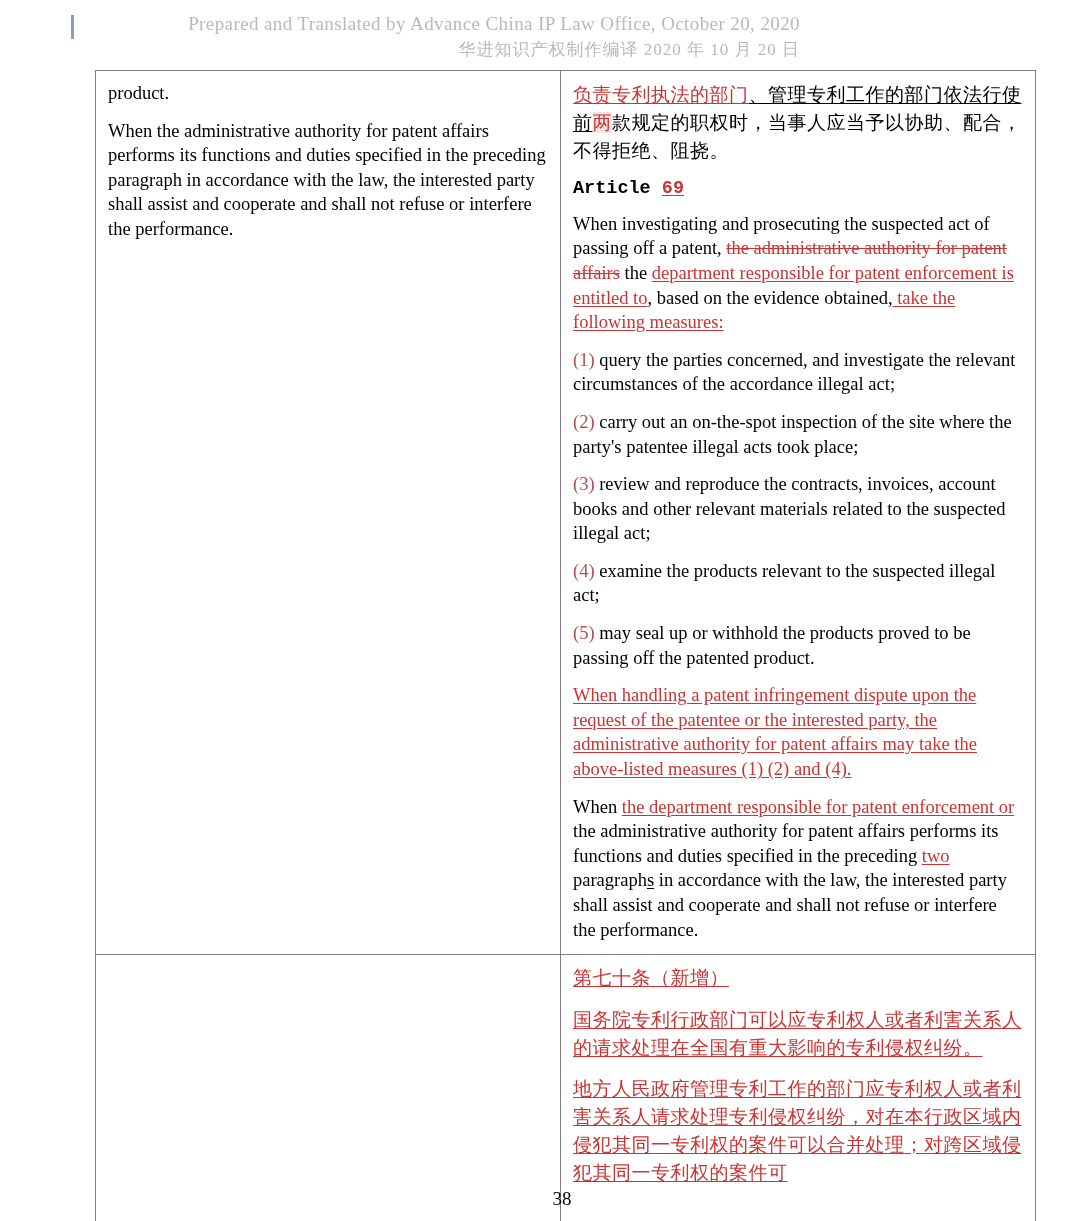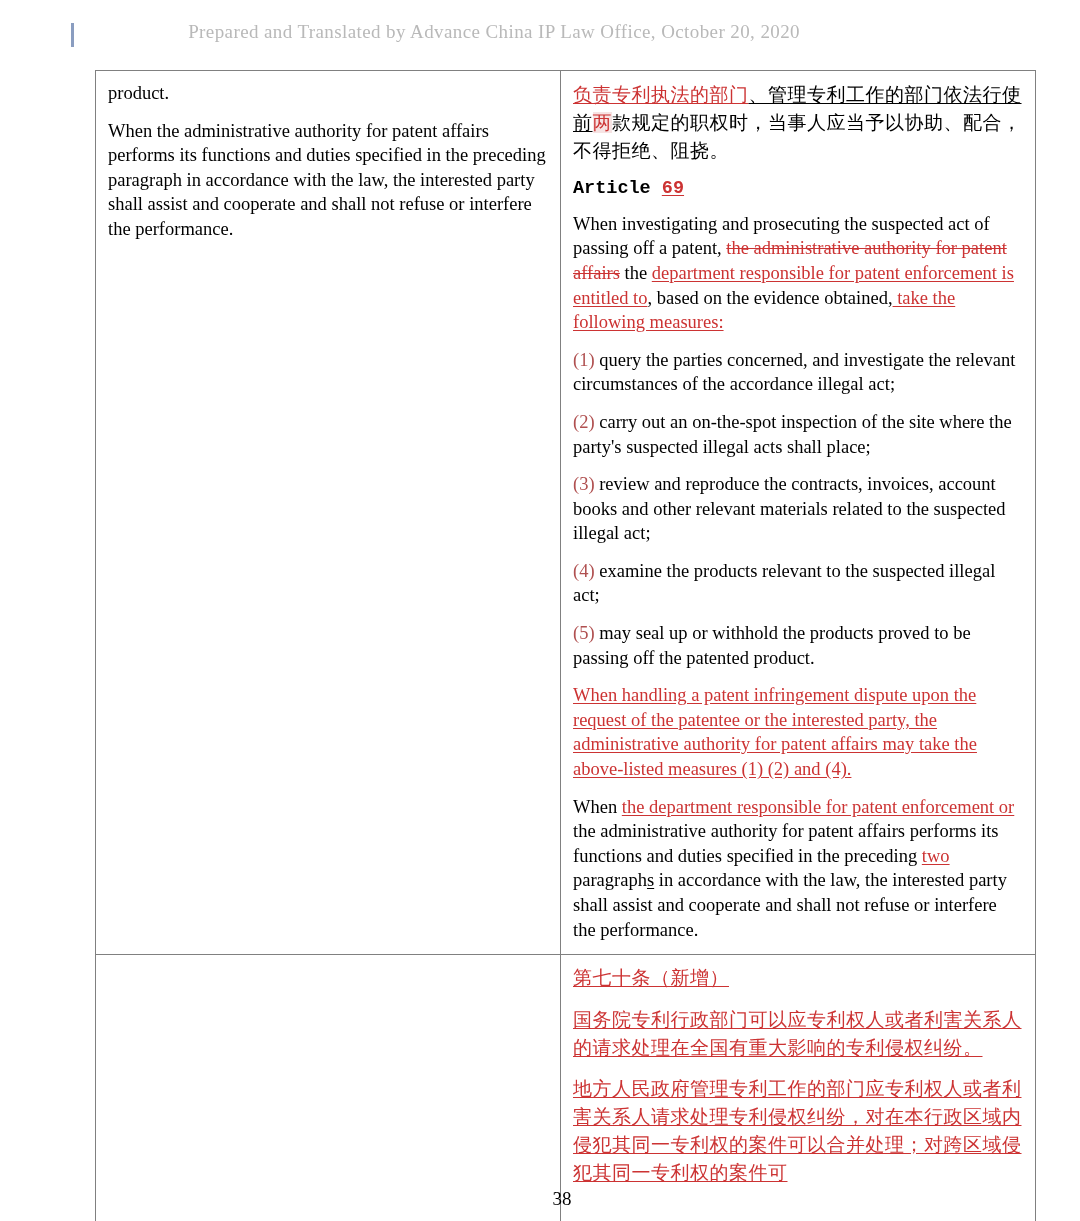--- a/index.html
+++ b/index.html
@@ -12,21 +12,21 @@
     height: 1221px;
     font-family: "Liberation Serif", "DejaVu Serif", serif;
     color: #000000;
     position: relative;
     overflow: hidden;
   }
 
   
   #page-header {
     position: absolute;
-    top: 16px;
+    top: 8px;
     left: 0;
     width: 896px;
     height: 58px;
   }
   #header-mark {
     position: absolute;
     left: 71px;
     top: 7px;
     width: 3px;
     height: 24px;
@@ -133,20 +133,21 @@
     color: #000000;
     padding-left: 22px;
   }
 </style>
 </head>
 <body>
 
 <div id="page-header">
   <div id="header-mark"></div>
   <div class="header-line" id="header-line-en">Prepared and Translated by Advance China IP Law Office, October 20, 2020</div>
+  <div class="header-line" id="header-line-zh">华进知识产权制作编译 2020 年 10 月 20 日</div>
 </div>
 
 <table id="comparison-table">
   <tbody>
 
     <tr>
       <td class="col-left cell-row1-left">
         <p class="para">product.</p>
         <p class="para">When the administrative authority for patent affairs performs its functions and duties specified in the preceding paragraph in accordance with the law, the interested party shall assist and cooperate and shall not refuse or interfere the performance.</p>
       </td>
@@ -162,21 +163,21 @@
         </p>
 
         <p class="para">
           <span>When investigating and prosecuting the suspected act of passing off a patent, </span><span class="del">the administrative authority for patent affairs</span><span> the </span><span class="ins">department responsible for patent enforcement is entitled to</span><span>, based on the evidence obtained,</span><span class="ins"> take the following measures:</span>
         </p>
 
         <p class="para">
           <span class="marker">(1)</span><span> query the parties concerned, and investigate the relevant circumstances of the accordance illegal act;</span>
         </p>
         <p class="para">
-          <span class="marker">(2)</span><span> carry out an on-the-spot inspection of the site where the party's suspected illegal acts shall place;</span>
+          <span class="marker">(2)</span><span> carry out an on-the-spot inspection of the site where the party's patentee illegal acts took place;</span>
         </p>
         <p class="para">
           <span class="marker">(3)</span><span> review and reproduce the contracts, invoices, account books and other relevant materials related to the suspected illegal act;</span>
         </p>
         <p class="para">
           <span class="marker">(4)</span><span> examine the products relevant to the suspected illegal act;</span>
         </p>
         <p class="para">
           <span class="marker">(5)</span><span> may seal up or withhold the products proved to be passing off the patented product.</span>
         </p>

